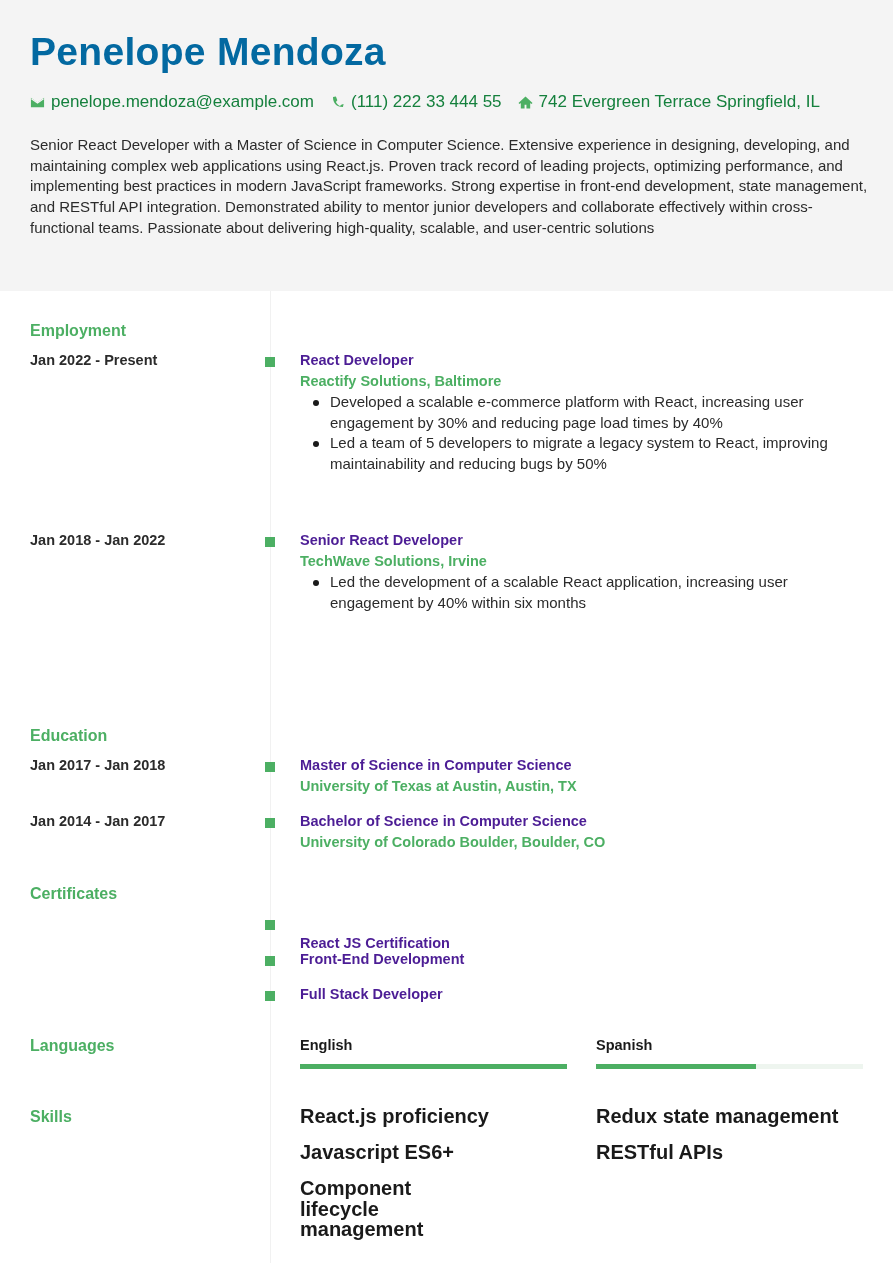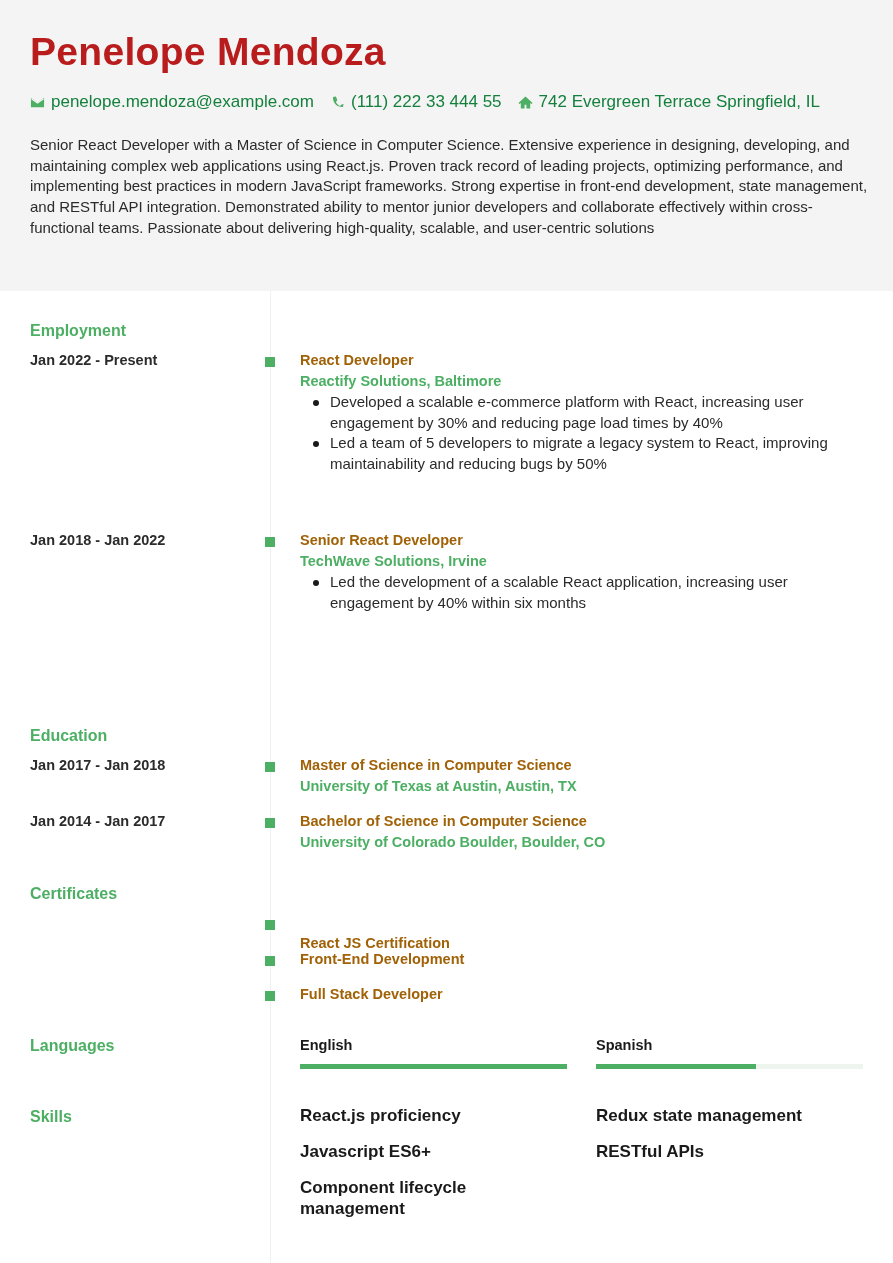--- a/index.html
+++ b/index.html
@@ -1,41 +1,41 @@
 <!DOCTYPE html>
 <html><head>
 <meta charset="utf-8">
 <style>
   * { box-sizing: border-box; margin: 0; padding: 0; }
   html, body { width: 893px; height: 1263px; background: #ffffff; }
   body { font-family: "Liberation Sans", "DejaVu Sans", sans-serif; color: #2b2b2b; position: relative; overflow: hidden; }
 
   .header { position: absolute; left: 0; top: 0; width: 893px; height: 291px; background: #f4f4f4; }
-  .name { position: absolute; left: 30px; top: 30px; font-size: 39px; font-weight: bold; color: #b91c1c; letter-spacing: 0.3px; }
+  .name { position: absolute; left: 30px; top: 30px; font-size: 39px; font-weight: bold; color: #0369a1; letter-spacing: 0.3px; }
   .contacts { position: absolute; left: 30px; top: 92px; display: flex; align-items: flex-end; font-size: 17px; color: #15803d; }
   .contact { display: flex; align-items: center; margin-right: 16px; }
   .contact svg { width: 15px; height: 15px; margin-right: 6px; fill: #4caf63; }
   .summary { position: absolute; left: 30px; top: 135px; width: 840px; font-size: 15px; line-height: 20.7px; color: #2b2b2b; }
 
   .divider { position: absolute; left: 270px; top: 291px; width: 1px; height: 972px; background: #f1f1f1; }
 
   .section-title { position: absolute; left: 30px; font-size: 16px; font-weight: bold; color: #4caf63; }
   .date { position: absolute; left: 30px; font-size: 14.5px; font-weight: bold; color: #2b2b2b; }
   .marker { position: absolute; left: 265px; width: 10px; height: 10px; background: #4caf63; }
-  .role { position: absolute; left: 300px; font-size: 14.5px; font-weight: bold; color: #a16207; }
+  .role { position: absolute; left: 300px; font-size: 14.5px; font-weight: bold; color: #4c1d95; }
   .org { position: absolute; left: 300px; font-size: 14.5px; font-weight: bold; color: #4caf63; }
   .bullets { position: absolute; left: 300px; width: 565px; list-style: none; font-size: 15px; line-height: 20.7px; color: #2b2b2b; }
   .bullets li { position: relative; padding-left: 30px; }
   .bullets li::before { content: ""; position: absolute; left: 13px; top: 8px; width: 6px; height: 6px; border-radius: 50%; background: #1a1a1a; }
 
   .lang-label { position: absolute; font-size: 14.5px; font-weight: bold; color: #1a1a1a; }
   .lang-track { position: absolute; top: 1064px; width: 267px; height: 5px; background: #eef5ef; }
   .lang-fill { height: 100%; background: #4caf63; }
 
-  .skill { position: absolute; font-size: 17px; font-weight: bold; color: #1a1a1a; line-height: 20.7px; width: 200px; }
+  .skill { position: absolute; font-size: 20px; font-weight: bold; color: #1a1a1a; line-height: 20.7px; width: 200px; }
 </style>
 </head>
 <body>
 
 <div class="header">
   <div class="name">Penelope Mendoza</div>
   <div class="contacts">
     <div class="contact">
       <svg viewBox="0 0 16 16">
           <path d="M1 3h14v10H1z M1 3l7 5 7-5" fill="#4caf63"></path>

